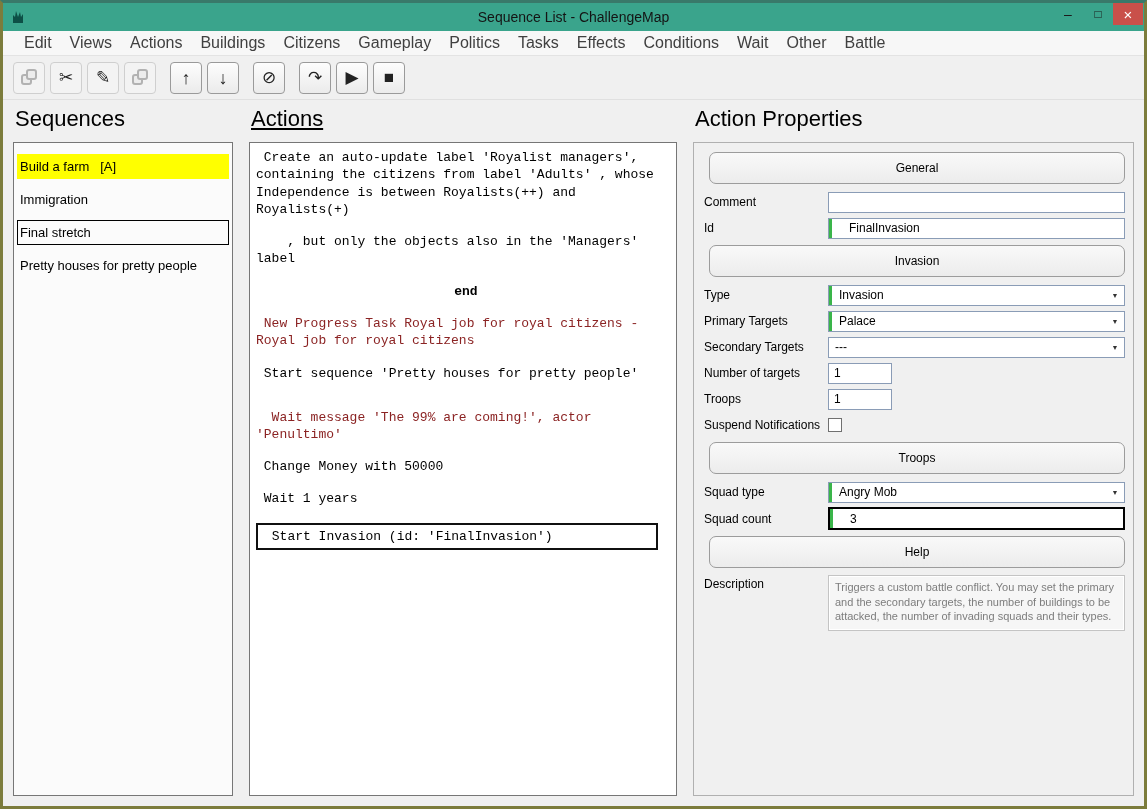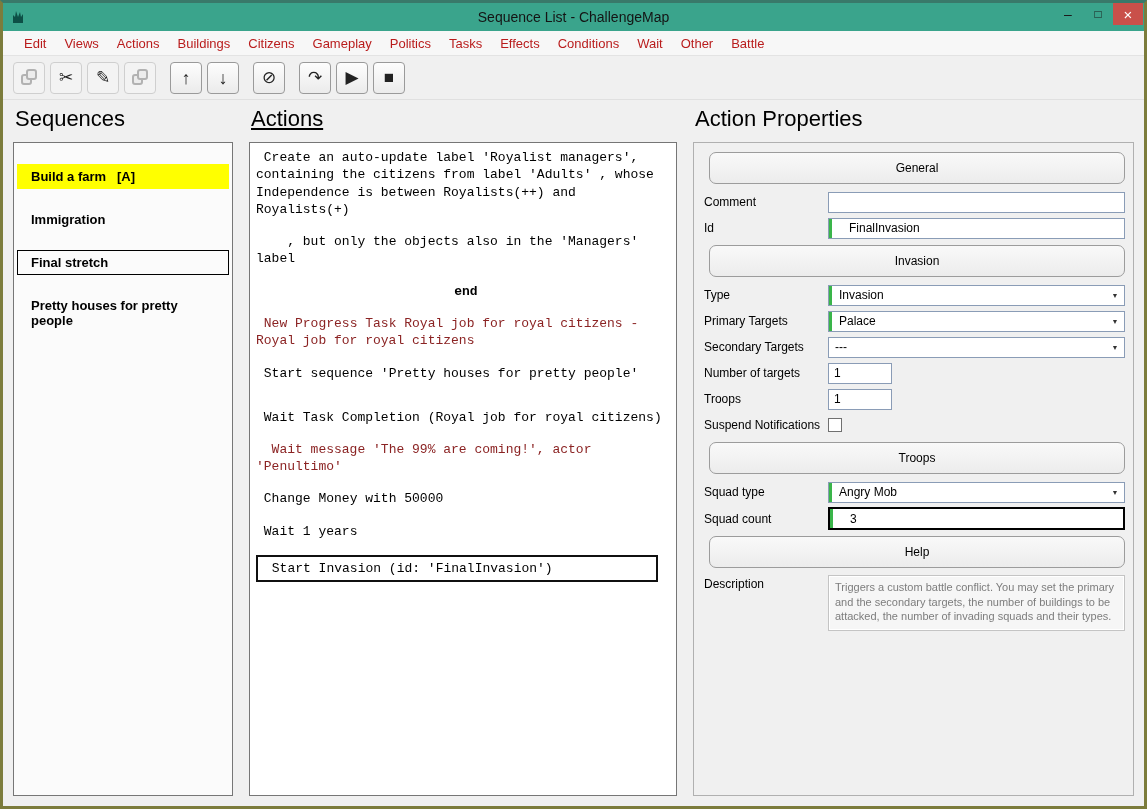--- a/index.html
+++ b/index.html
@@ -15,21 +15,21 @@
   .title{ position:absolute; left:0; right:0; text-align:center; font-size:14px; color:#141414; }
   .win-buttons{ margin-left:auto; display:flex; z-index:2; align-items:flex-start; height:100%; padding-top:0; }
   .win-btn{ width:30px; height:22px; display:flex; align-items:center; justify-content:center;
             font-size:14px; color:#1b1b1b; cursor:default; }
   .win-btn.max{ font-size:12px; }
   .win-btn.close{ background:#c9504a; color:#fff; font-size:15px; margin-right:1px; }
 
   
   .menubar{ height:25px; background:#f7f7f7; display:flex; align-items:center; padding-left:12px;
             border-bottom:1px solid #e3e3e3; flex:none; }
-  .menu-item{ font-size:13px; color:#b91c1c; padding:4px 9px; }
+  .menu-item{ font-size:16px; color:#404040; padding:4px 9px; }
 
   
   .toolbar{ height:44px; background:#f0f0f0; display:flex; align-items:center; padding:4px 10px;
             border-bottom:1px solid #e0e0e0; flex:none; }
   .tb{ width:32px; height:32px; margin-right:5px; border:1px solid #9a9a9a; border-radius:4px;
        background:linear-gradient(#fdfdfd,#ebebeb); display:flex; align-items:center; justify-content:center; }
   .tb.flat{ border-color:#cfcfcf; background:#f3f3f3; }
   .tb-gap{ width:9px; flex:none; }
   .glyph{ font-size:17px; color:#222; line-height:1; }
   .glyph.arrow{ font-weight:bold; font-size:18px; }
@@ -44,22 +44,22 @@
   .panel h2{ font-size:22px; font-weight:400; color:#000; margin:2px 0 10px 2px; }
   .panel h2.underline{ text-decoration:underline; }
   .seq-panel{ width:220px; flex:none; }
   .actions-panel{ width:428px; flex:none; }
   .props-panel{ flex:1; }
 
   .listbox{ flex:1; border:1px solid #767676; background:#fbfbfb; padding:3px 2px; overflow:hidden; }
   .actions-list{ background:#ffffff; padding:6px 4px; }
 
   
-  .seq-item{ font-size:13px; color:#000; padding:4px 13px; margin:18px 1px 3px 1px;
-             white-space:pre-wrap; border:1px solid transparent;font-weight:bold; }
+  .seq-item{ font-size:13px; color:#000; padding:4px 2px; margin:8px 1px 3px 1px;
+             white-space:pre-wrap; border:1px solid transparent; }
   .seq-item.hl-yellow{ background:#ffff00; }
   .seq-item.selected{ border:1px solid #000; }
 
   
   .action-item{ font-family:"Liberation Mono","DejaVu Sans Mono",monospace; font-size:13px; line-height:1.33;
                 color:#000; white-space:pre-wrap; margin:0 4px 15px 2px; }
   .action-item.red{ color:#8b2323; }
   .action-item.bold{ font-weight:bold;text-align:center; }
   .action-item.clipped{ height:18px; overflow:hidden; margin-bottom:26px; }
   .action-item.selected{ border:2px solid #101010; padding:3px 6px; margin-right:14px; }
@@ -180,21 +180,20 @@
     </section>
 
     <section class="panel actions-panel">
       <h2 class="underline">Actions</h2>
       <div class="listbox actions-list">
         <div class="action-item"> Create an auto-update label 'Royalist managers', containing the citizens from label 'Adults' , whose Independence is between Royalists(++) and Royalists(+)</div>
         <div class="action-item">    , but only the objects also in the 'Managers' label</div>
         <div class="action-item bold"> end</div>
         <div class="action-item red"> New Progress Task Royal job for royal citizens - Royal job for royal citizens</div>
         <div class="action-item clipped"> Start sequence 'Pretty houses for pretty people'</div>
-        <div class="action-item"> Wait Task Completion (Royal job for royal citizens)</div>
         <div class="action-item red">  Wait message 'The 99% are coming!', actor 'Penultimo'</div>
         <div class="action-item"> Change Money with 50000</div>
         <div class="action-item"> Wait 1 years</div>
         <div class="action-item selected"> Start Invasion (id: 'FinalInvasion')</div>
       </div>
     </section>
 
     <section class="panel props-panel">
       <h2>Action Properties</h2>
       <div class="props-box">

